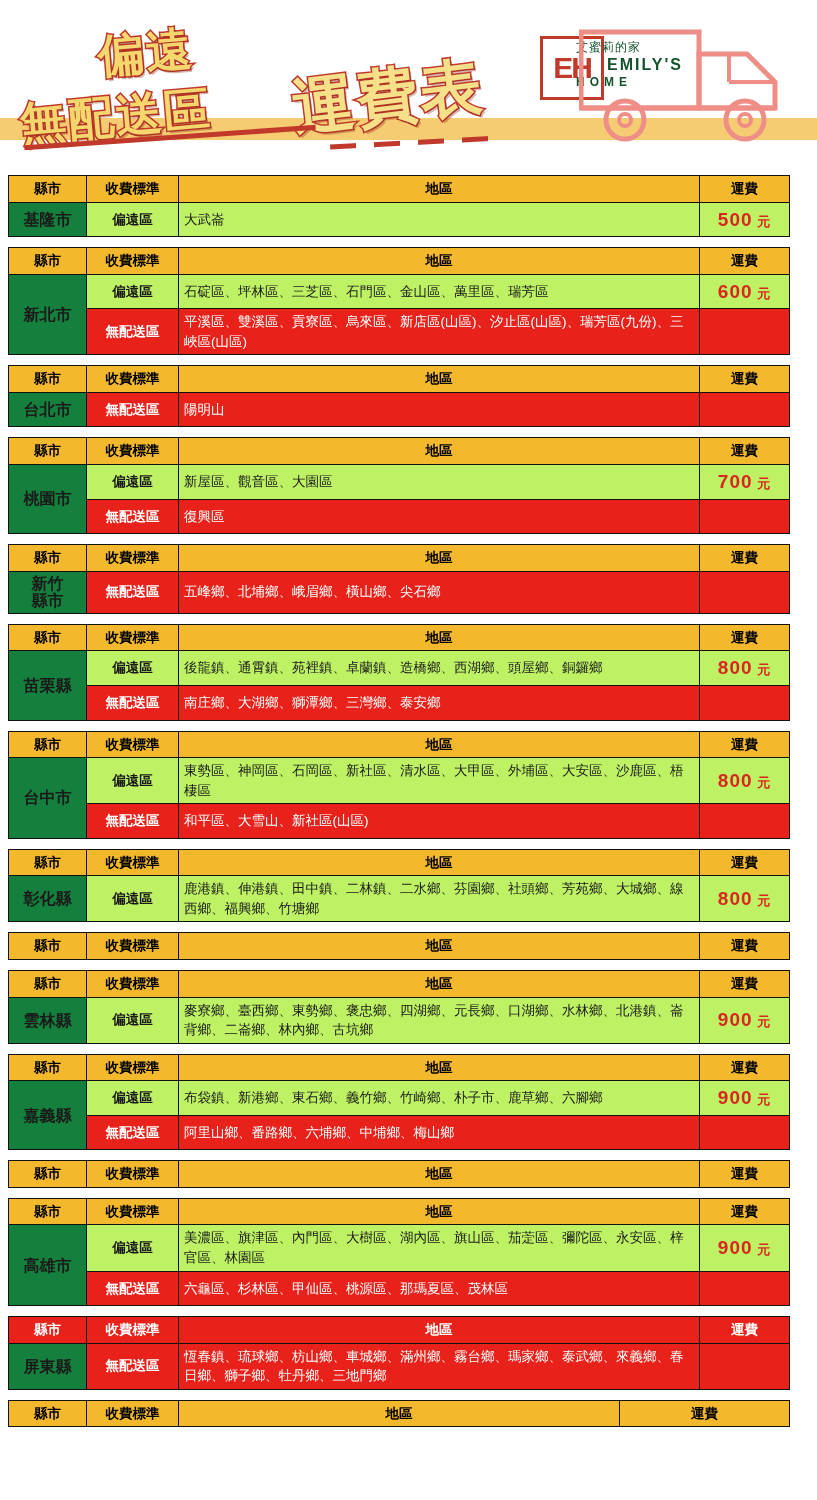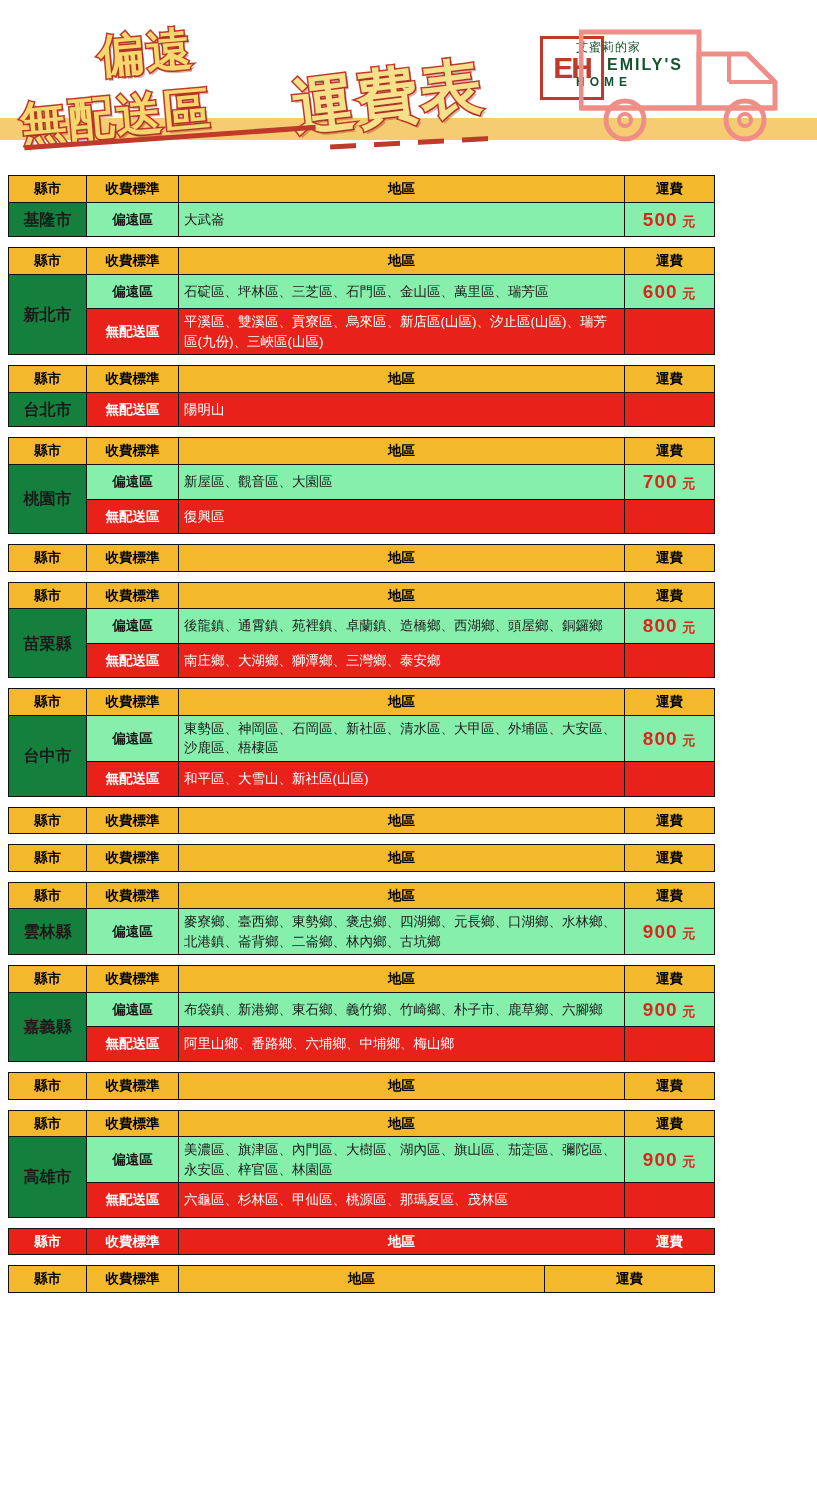--- a/index.html
+++ b/index.html
@@ -95,21 +95,21 @@
   
   .truck {
     position: absolute;
     right: 8px; top: 24px;
     width: 230px; height: 130px;
   }
 
   
   .tables { padding: 0 8px 14px 8px; }
   table.blk {
-    width: 707px;
+    width: 782px;
     border-collapse: collapse;
     margin-bottom: 10px;
     table-layout: fixed;
     font-size: 13.5px;
   }
   table.blk td, table.blk th {
     border: 1px solid #111;
     padding: 3px 5px;
     vertical-align: middle;
     line-height: 1.45;
@@ -137,21 +137,21 @@
     font-weight: bold;
     font-size: 16px;
     background: #15803d;
   }
   .county.two-line { line-height: 1.1; }
   .std {
     text-align: center;
     font-weight: bold;
     font-size: 13.5px;
   }
-  .row-yellow .std, .row-yellow .area, .row-yellow .fee { background: #86efac; }
+  .row-yellow .std, .row-yellow .area, .row-yellow .fee { background: #bef264; }
   .row-red .std, .row-red .area, .row-red .fee { background: #e8221b; color: #ffffff; }
   .area { text-align: left; }
   .fee {
     text-align: center;
     font-weight: bold;
     color: #d8271e;
     font-size: 19px;
     letter-spacing: 1px;
     margin-left: 40px;
   }
@@ -302,20 +302,29 @@
           <col class="c-area">
           <col class="c-fee">
         </colgroup>
         <tbody>
           <tr>
             <th class="hdr-cell">縣市</th>
             <th class="hdr-cell">收費標準</th>
             <th class="hdr-cell">地區</th>
             <th class="hdr-cell">運費</th>
           </tr>
+          <tr class="row-red">
+            <td class="county two-line" rowspan="1">
+              <div>新竹</div>
+              <div>縣市</div>
+            </td>
+            <td class="std">無配送區</td>
+            <td class="area">五峰鄉、北埔鄉、峨眉鄉、橫山鄉、尖石鄉</td>
+            <td class="fee blank">&nbsp;</td>
+          </tr>
         </tbody>
       </table>
       <table class="blk">
         <colgroup>
           <col class="c-county">
           <col class="c-std">
           <col class="c-area">
           <col class="c-fee">
         </colgroup>
         <tbody>
@@ -371,20 +380,26 @@
           <col class="c-std">
           <col class="c-area">
           <col class="c-fee">
         </colgroup>
         <tbody>
           <tr>
             <th class="hdr-cell">縣市</th>
             <th class="hdr-cell">收費標準</th>
             <th class="hdr-cell">地區</th>
             <th class="hdr-cell">運費</th>
+          </tr>
+          <tr class="row-yellow">
+            <td class="county" rowspan="1">彰化縣</td>
+            <td class="std">偏遠區</td>
+            <td class="area">鹿港鎮、伸港鎮、田中鎮、二林鎮、二水鄉、芬園鄉、社頭鄉、芳苑鄉、大城鄉、線西鄉、福興鄉、竹塘鄉</td>
+            <td class="fee"><span>800</span><span class="unit"> 元</span></td>
           </tr>
         </tbody>
       </table>
       <table class="blk">
         <colgroup>
           <col class="c-county">
           <col class="c-std">
           <col class="c-area">
           <col class="c-fee">
         </colgroup>
@@ -496,20 +511,26 @@
           <col class="c-area">
           <col class="c-fee">
         </colgroup>
         <tbody>
           <tr>
             <th class="hdr-cell red">縣市</th>
             <th class="hdr-cell red">收費標準</th>
             <th class="hdr-cell red">地區</th>
             <th class="hdr-cell red">運費</th>
           </tr>
+          <tr class="row-red">
+            <td class="county" rowspan="1">屏東縣</td>
+            <td class="std">無配送區</td>
+            <td class="area">恆春鎮、琉球鄉、枋山鄉、車城鄉、滿州鄉、霧台鄉、瑪家鄉、泰武鄉、來義鄉、春日鄉、獅子鄉、牡丹鄉、三地門鄉</td>
+            <td class="fee blank">&nbsp;</td>
+          </tr>
         </tbody>
       </table>
       <table class="blk">
         <colgroup>
           <col class="c-county">
           <col class="c-std">
           <col class="c-area">
           <col class="c-fee-wide">
         </colgroup>
         <tbody>

